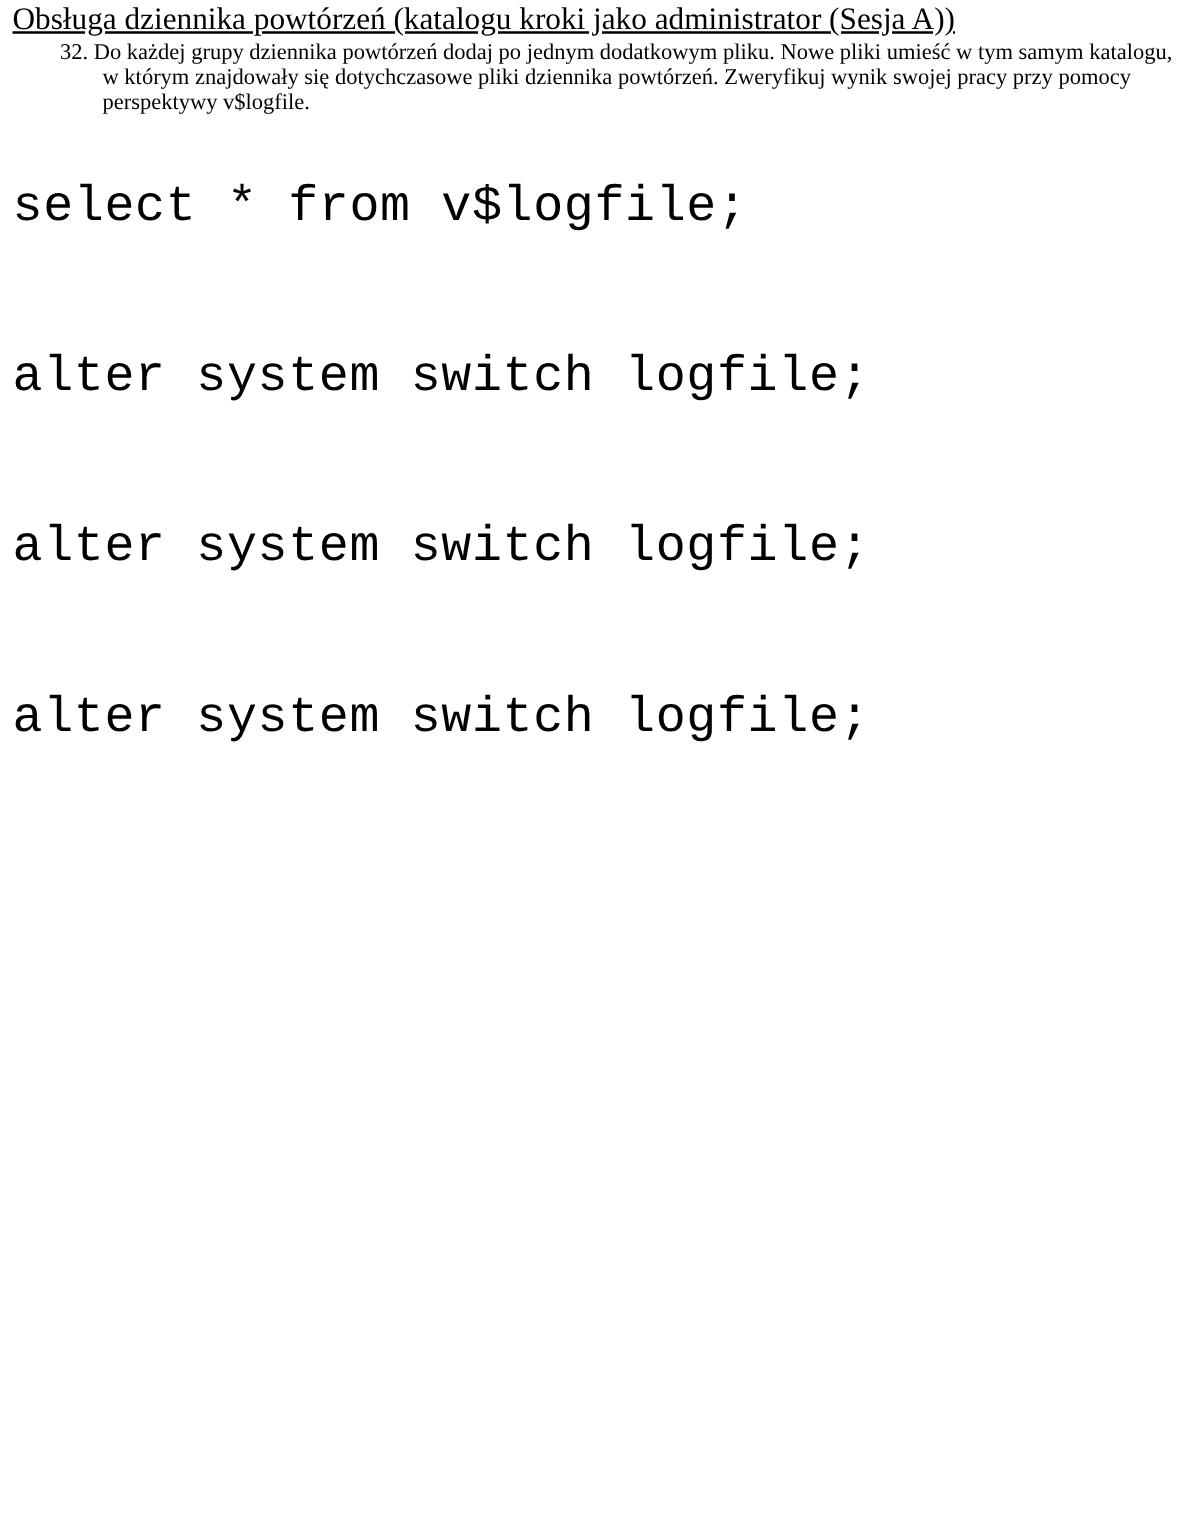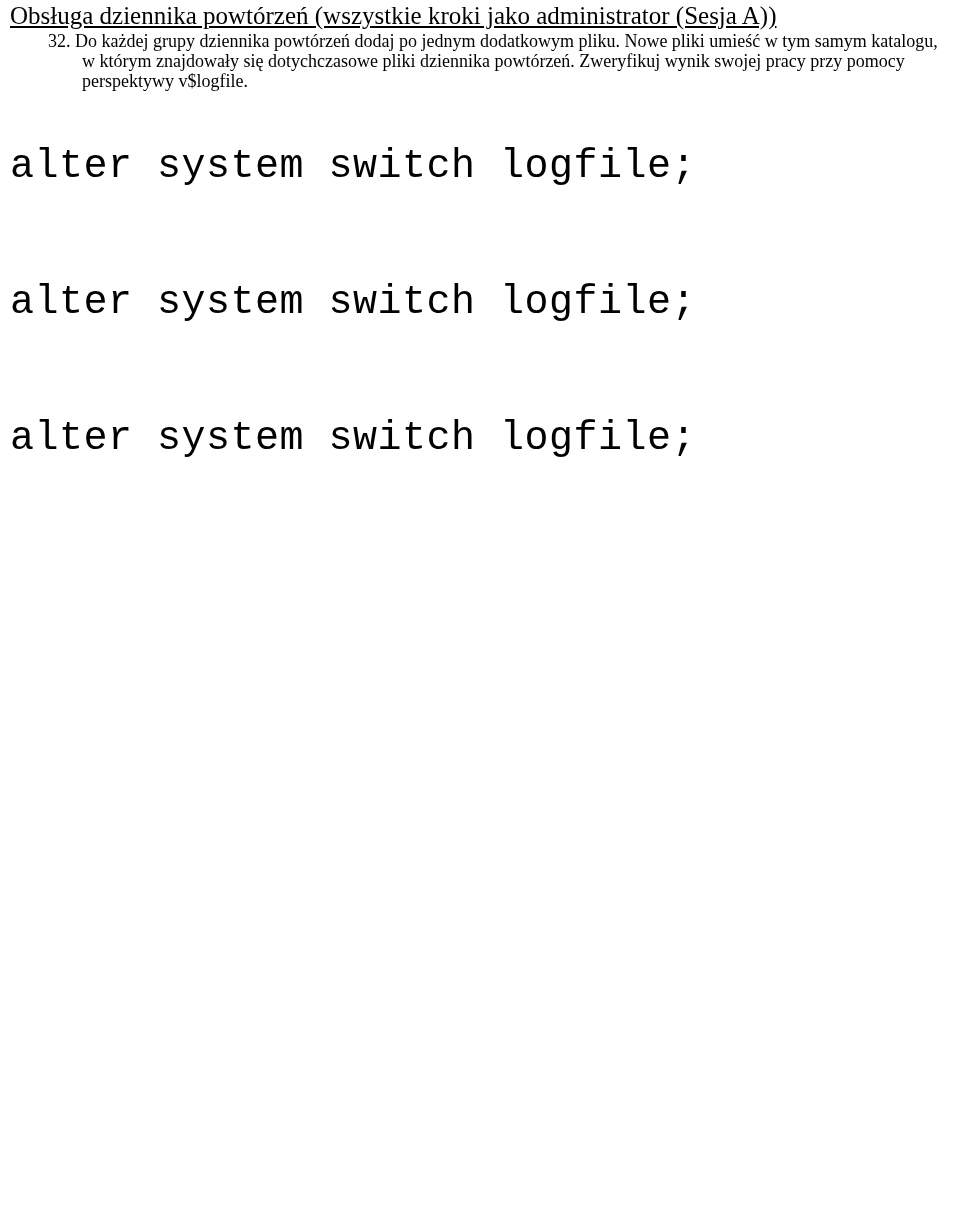--- a/index.html
+++ b/index.html
@@ -40,26 +40,27 @@
     font-weight: bold;
   }
   .para {
     margin-bottom: 42px;
   }
 </style>
 </head>
 <body>
 
 <div class="page">
-  <div class="title">Obsługa dziennika powtórzeń (wszystkie kroki jako administrator (Sesja A))</div>
+  <div class="title">Obsługa dziennika powtórzeń (katalogu kroki jako administrator (Sesja A))</div>
 
   <div class="instr">
     <span>32.</span>
     <span>Do każdej grupy dziennika powtórzeń dodaj po jednym dodatkowym pliku. Nowe pliki umieść w tym samym katalogu, w którym znajdowały się dotychczasowe pliki dziennika powtórzeń. Zweryfikuj wynik swojej pracy przy pomocy perspektywy v$logfile.</span>
   </div>
 
   <div class="code-block">
+<div class="para">select * from v$logfile;</div>
 <div class="para">alter system switch logfile;</div>
 <div class="para">alter system switch logfile;</div>
 <div class="para">alter system switch logfile;</div>
 
   </div>
 </div>
 
 </body></html>

